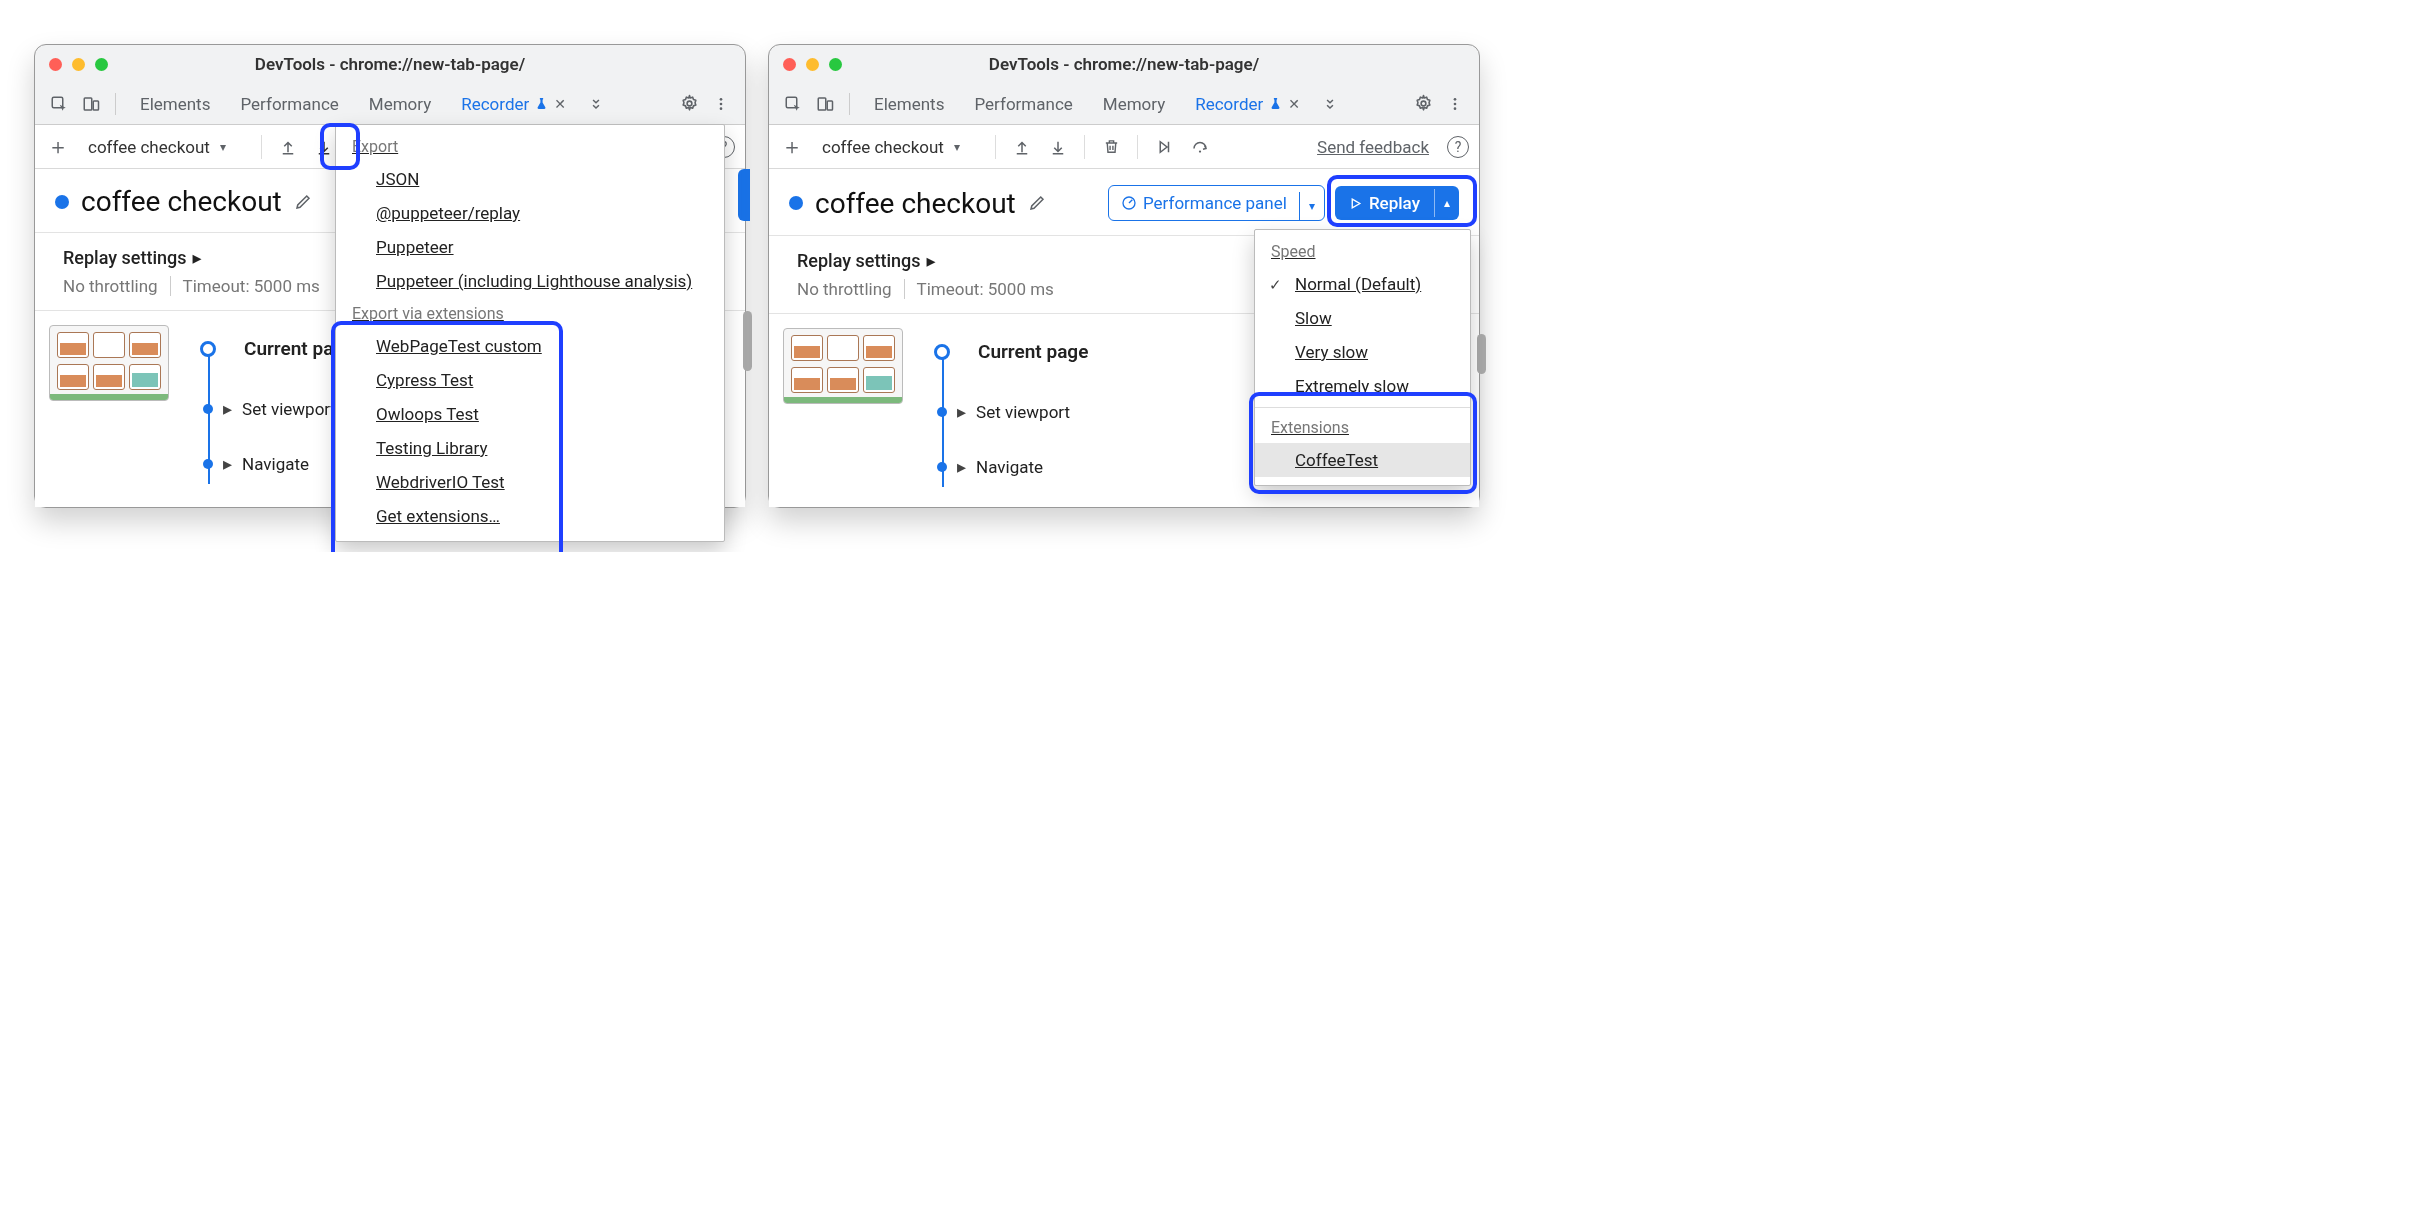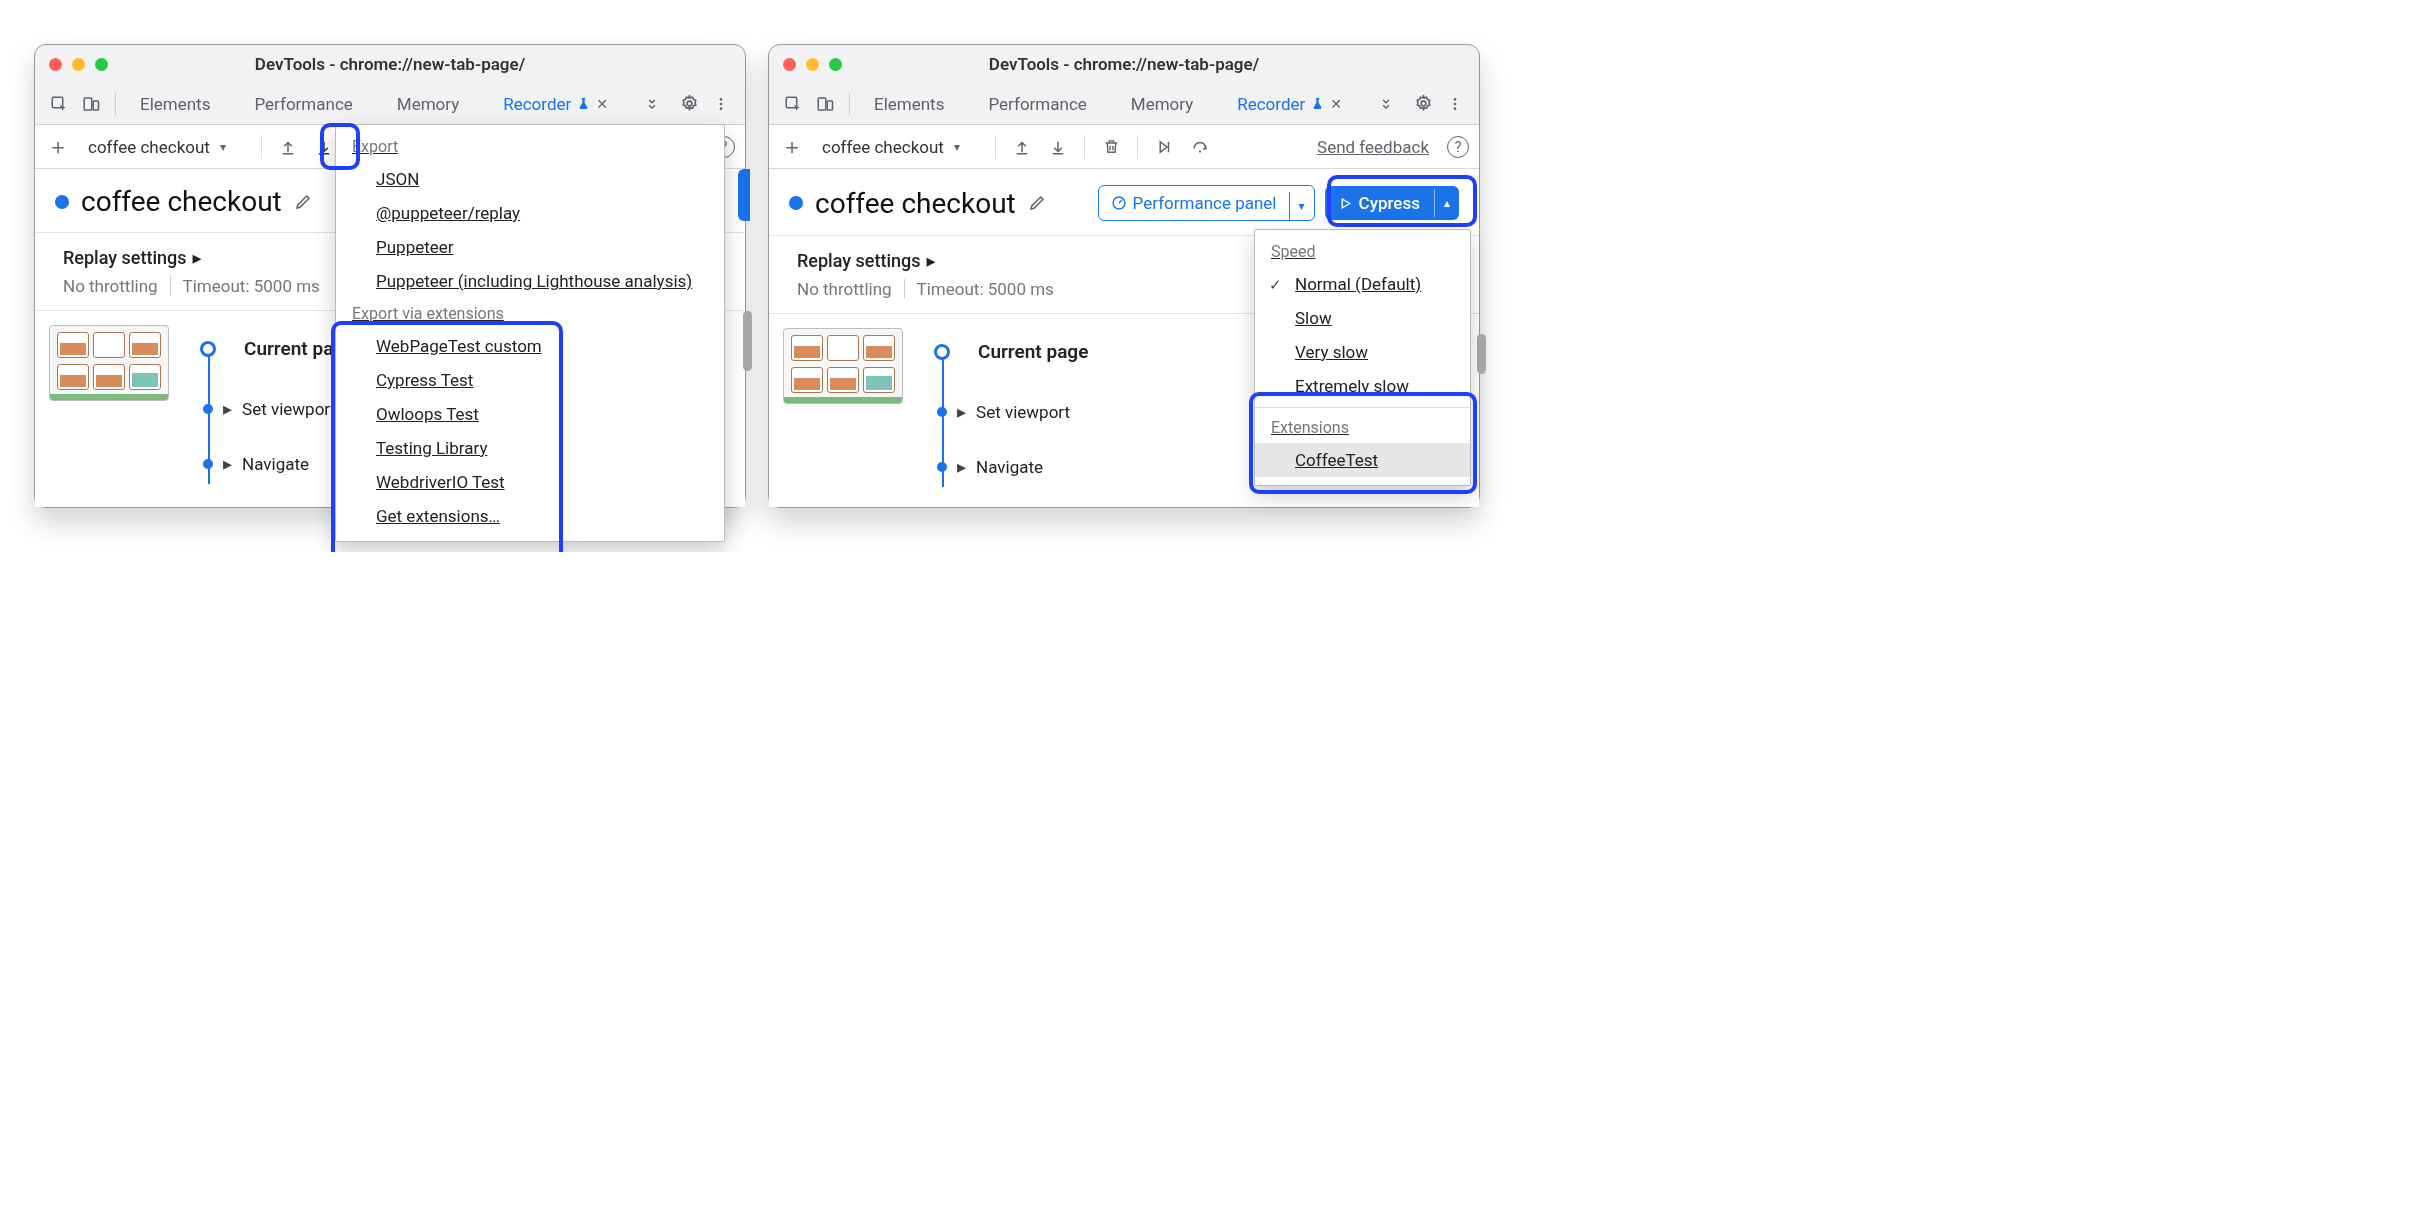--- a/index.html
+++ b/index.html
@@ -56,21 +56,21 @@
     border-bottom: 1px solid #ccc;
     gap: 4px;
   }
   .icon-btn {
     width: 28px; height: 28px;
     display:flex; align-items:center; justify-content:center;
     color:#5f6368;
     cursor:pointer;
   }
   .sep { width:1px; height:22px; background:#ccc; margin:0 6px;}
-  .tabs { display:flex; align-items:center; gap:16px; }
+  .tabs { display:flex; align-items:center; gap:2px; }
   .tab {
     padding: 7px 14px;
     font-size: 17px;
     color:#5f6368;
     cursor:pointer;
     display:flex; align-items:center; gap:6px;
     position:relative;
   }
   .tab.active {
     color:#1a73e8;
@@ -564,21 +564,21 @@
           </div>
           <div class="dd">▾</div>
         </div>
         <div class="replay-btn">
           <div class="lbl">
             <span>
               <svg width="13" height="13" viewBox="0 0 24 24" fill="none" stroke="#fff" stroke-width="2.5">
                   <path d="M6 4l14 8-14 8z"></path>
                 </svg>
             </span>
-            <span>Cypress</span>
+            <span>Replay</span>
           </div>
           <div class="dd">▴</div>
         </div>
       </div>
     </div>
     <div class="highlight-ring" style="right:2px; top:6px; width:150px; height:52px;"></div>
 
     <div class="settings-block">
       <div class="settings-label">
         <span>Replay settings</span>

